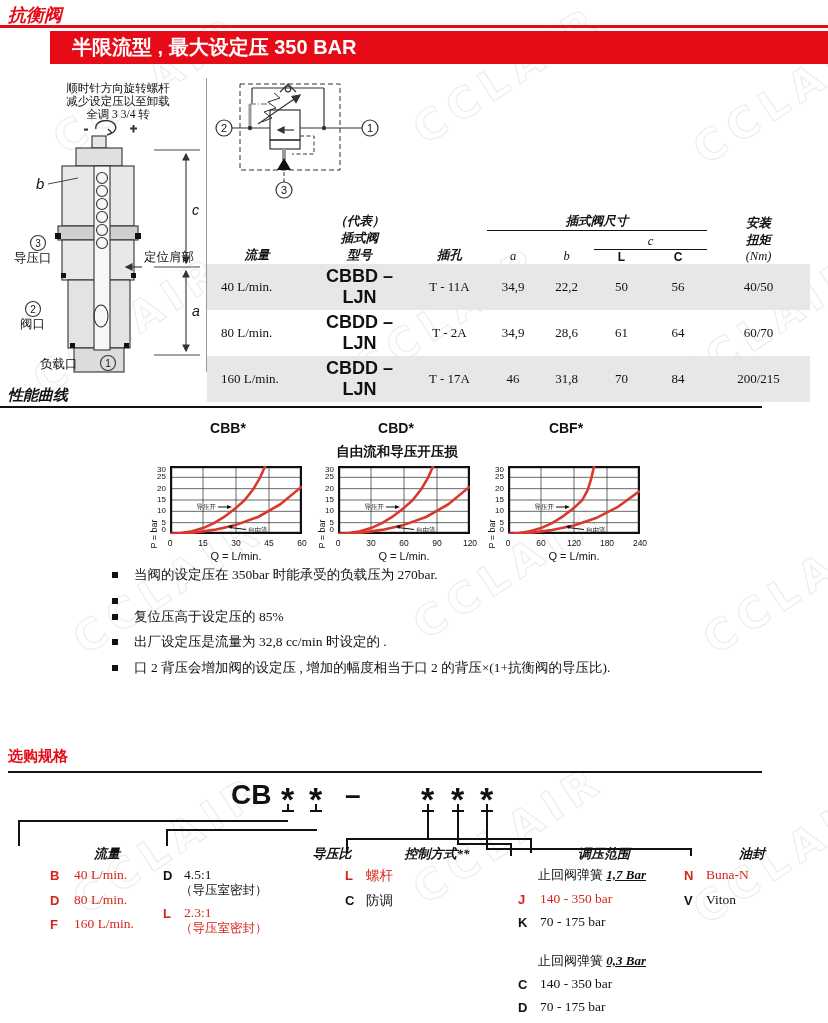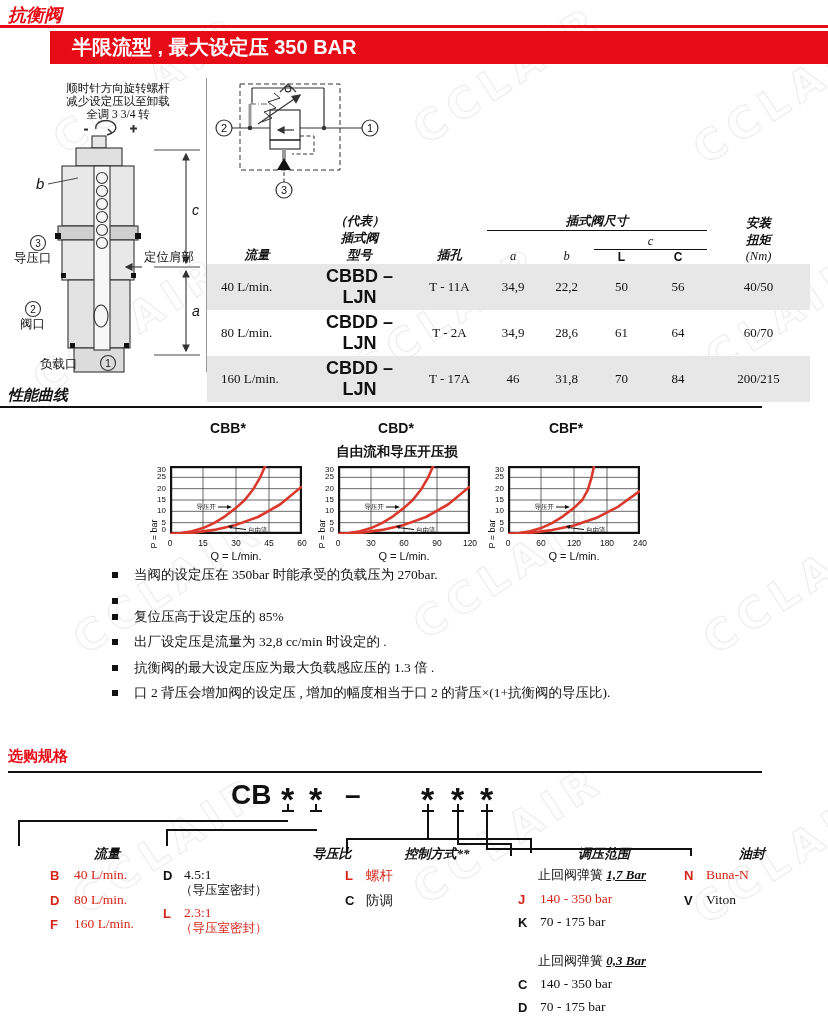--- a/index.html
+++ b/index.html
@@ -403,24 +403,20 @@
     <div class="row">
         <span class="sq"></span>
         <span>复位压高于设定压的 85%</span>
       </div>
     <div class="row">
         <span class="sq"></span>
         <span>出厂设定压是流量为 32,8 cc/min 时设定的 .</span>
       </div>
     <div class="row">
         <span class="sq"></span>
-        <span>抗衡阀的最大设定压应为最大负载感应压的 1.3 倍 .</span>
-      </div>
-    <div class="row">
-        <span class="sq"></span>
         <span>口 2 背压会增加阀的设定压 , 增加的幅度相当于口 2 的背压×(1+抗衡阀的导压比).</span>
       </div>
   </div>
 
   <div class="abs z sec-h" style="left:8px;top:747px;color:var(--brand-red)">选购规格</div>
   <div class="abs z sec-line" style="left:8px;top:771px;width:754px"></div>
 
   <div class="abs z code-big" style="left:231px;top:779px">CB</div>
   <div class="abs z ast" style="left:281px;top:786px">*</div>
   <div class="abs z ast" style="left:309px;top:786px">*</div>

